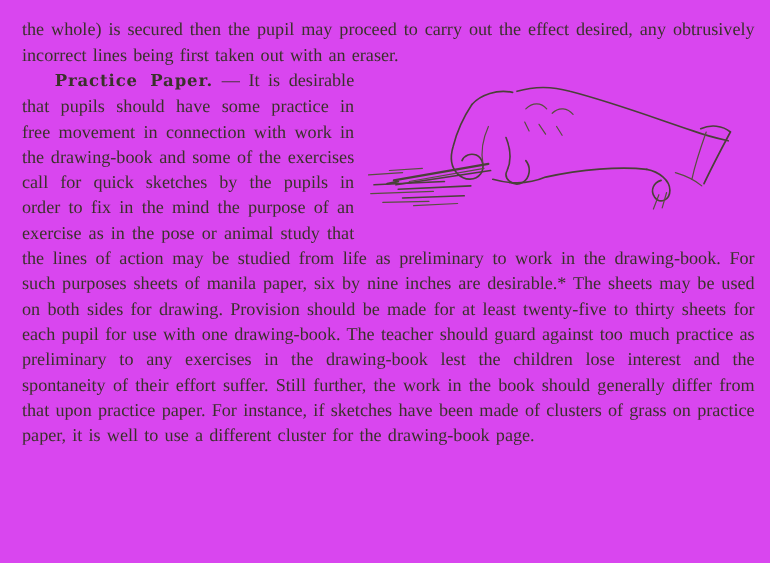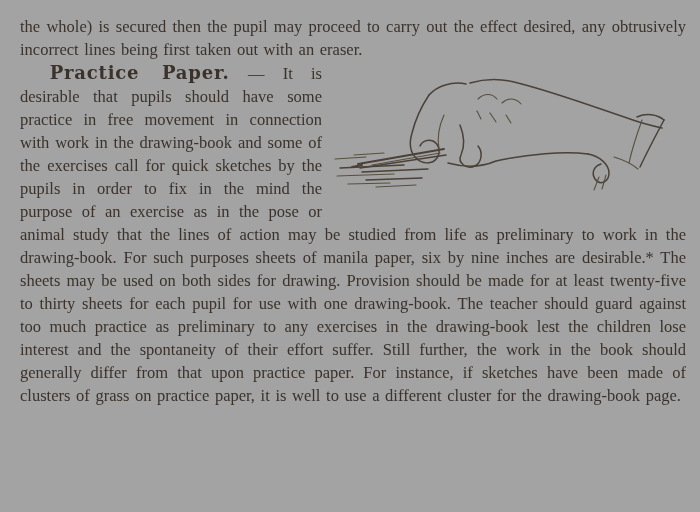--- a/index.html
+++ b/index.html
@@ -5,21 +5,21 @@
   html, body {
     margin: 0;
     padding: 0;
     background: #ffffff;
   }
   .page {
     position: relative;
     width: 700px;
     height: 512px;
     box-sizing: border-box;
-    background: #a3a3a3;
+    background: #d946ef;
     padding: 15px 14px 0 20px;
     overflow: hidden;
     font-family: "Liberation Serif", "DejaVu Serif", serif;
     font-size: 16.5px;
     line-height: 23px;
     color: #3a322b;
     text-align: justify;
   }
   .page p {
     margin: 0;
@@ -35,21 +35,21 @@
     margin: 0 0 2px 10px;
     position: relative;
   }
   .figure-float svg {
     position: absolute;
     top: 12px;
     left: 0;
   }
   .runin-heading {
     font-weight: bold;
-    font-size: 18px;
+    font-size: 15px;
     letter-spacing: 0.8px;
     word-spacing: 3px;
     font-family: "DejaVu Serif", "Liberation Serif", serif;
   }
   .em-dash {
     white-space: pre;
   }
   .italic-term {
     font-style: italic;
   }

